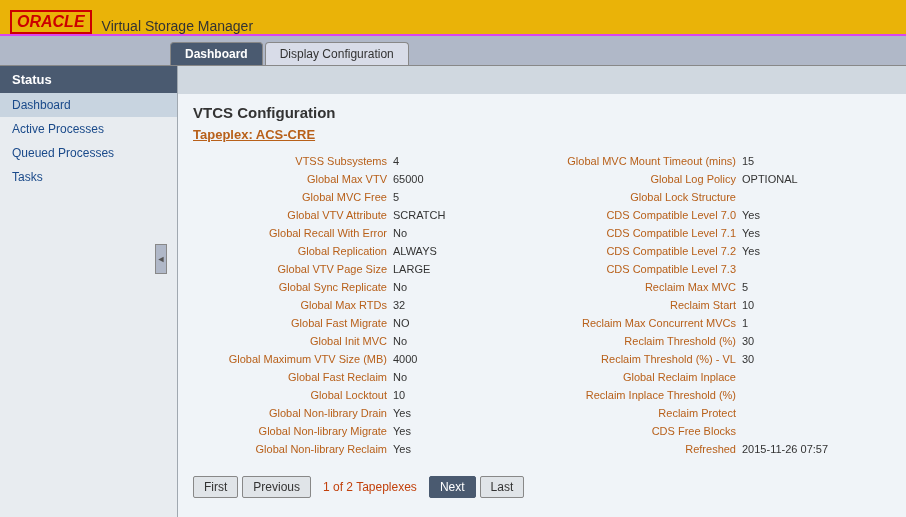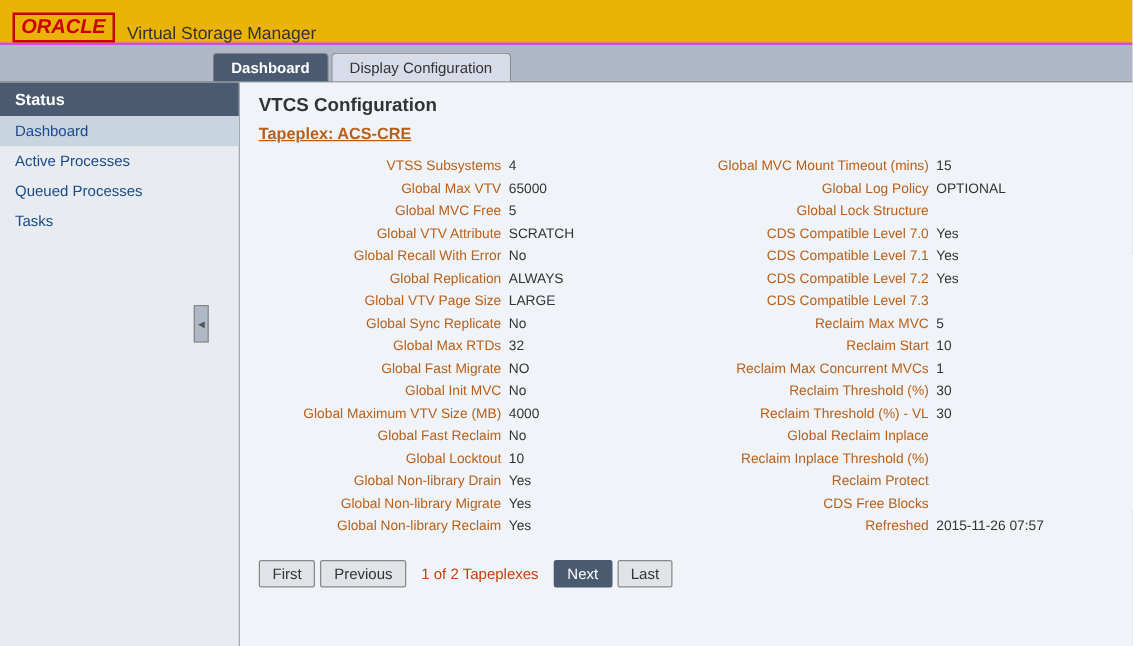--- a/index.html
+++ b/index.html
@@ -13,27 +13,27 @@
     
     .tab-bar { background: #b0b8c8; height: 30px; display: flex; align-items: flex-end; padding-left: 170px; border-bottom: 1px solid #888; }
     .tab { padding: 4px 14px; cursor: pointer; font-size: 12px; border-top-left-radius: 4px; border-top-right-radius: 4px; margin-right: 2px; border: 1px solid #888; border-bottom: none; }
     .tab.active { background: #4a5a70; color: #fff; font-weight: bold; }
     .tab.inactive { background: #d8dce8; color: #333; }
 
     
     .main-layout { display: flex; height: calc(517px - 36px - 30px); }
 
     
-    .sidebar { width: 192px; background: #e8ecf0; border-right: 1px solid #a0a8b0; padding: 0; flex-shrink: 0; }
+    .sidebar { width: 178px; background: #e8ecf0; border-right: 1px solid #a0a8b0; padding: 0; flex-shrink: 0; }
     .sidebar-title { background: #4a5a70; color: #fff; font-weight: bold; padding: 6px 12px; font-size: 13px; }
     .sidebar-item { padding: 5px 12px; color: #1a4a8a; cursor: pointer; font-size: 12px; }
     .sidebar-item.active { background: #c8d4e0; color: #1a4a8a; }
 
     
-    .content { flex: 1; background: #f0f4f8; padding: 10px 15px; overflow-y: auto; position: relative; }
+    .content { flex: 1; background: #f0f4f8; padding: 10px 15px; overflow-y: auto; position: relative; margin-top: 28px; }
     .page-title { font-size: 15px; font-weight: bold; color: #333; margin-bottom: 6px; }
     .section-title { font-size: 13px; font-weight: bold; color: #b8601a; margin-bottom: 10px; text-decoration: underline; }
 
     
     .config-grid { display: grid; grid-template-columns: 1fr 1fr; gap: 0; width: 100%; }
     .config-col { display: flex; flex-direction: column; }
     .config-row { display: flex; align-items: center; padding: 1px 0; min-height: 18px; }
     .config-label { text-align: right; color: #b8601a; font-size: 11px; padding-right: 6px; min-width: 200px; flex-shrink: 0; }
     .config-value { color: #333; font-size: 11px; font-weight: normal; }
 

